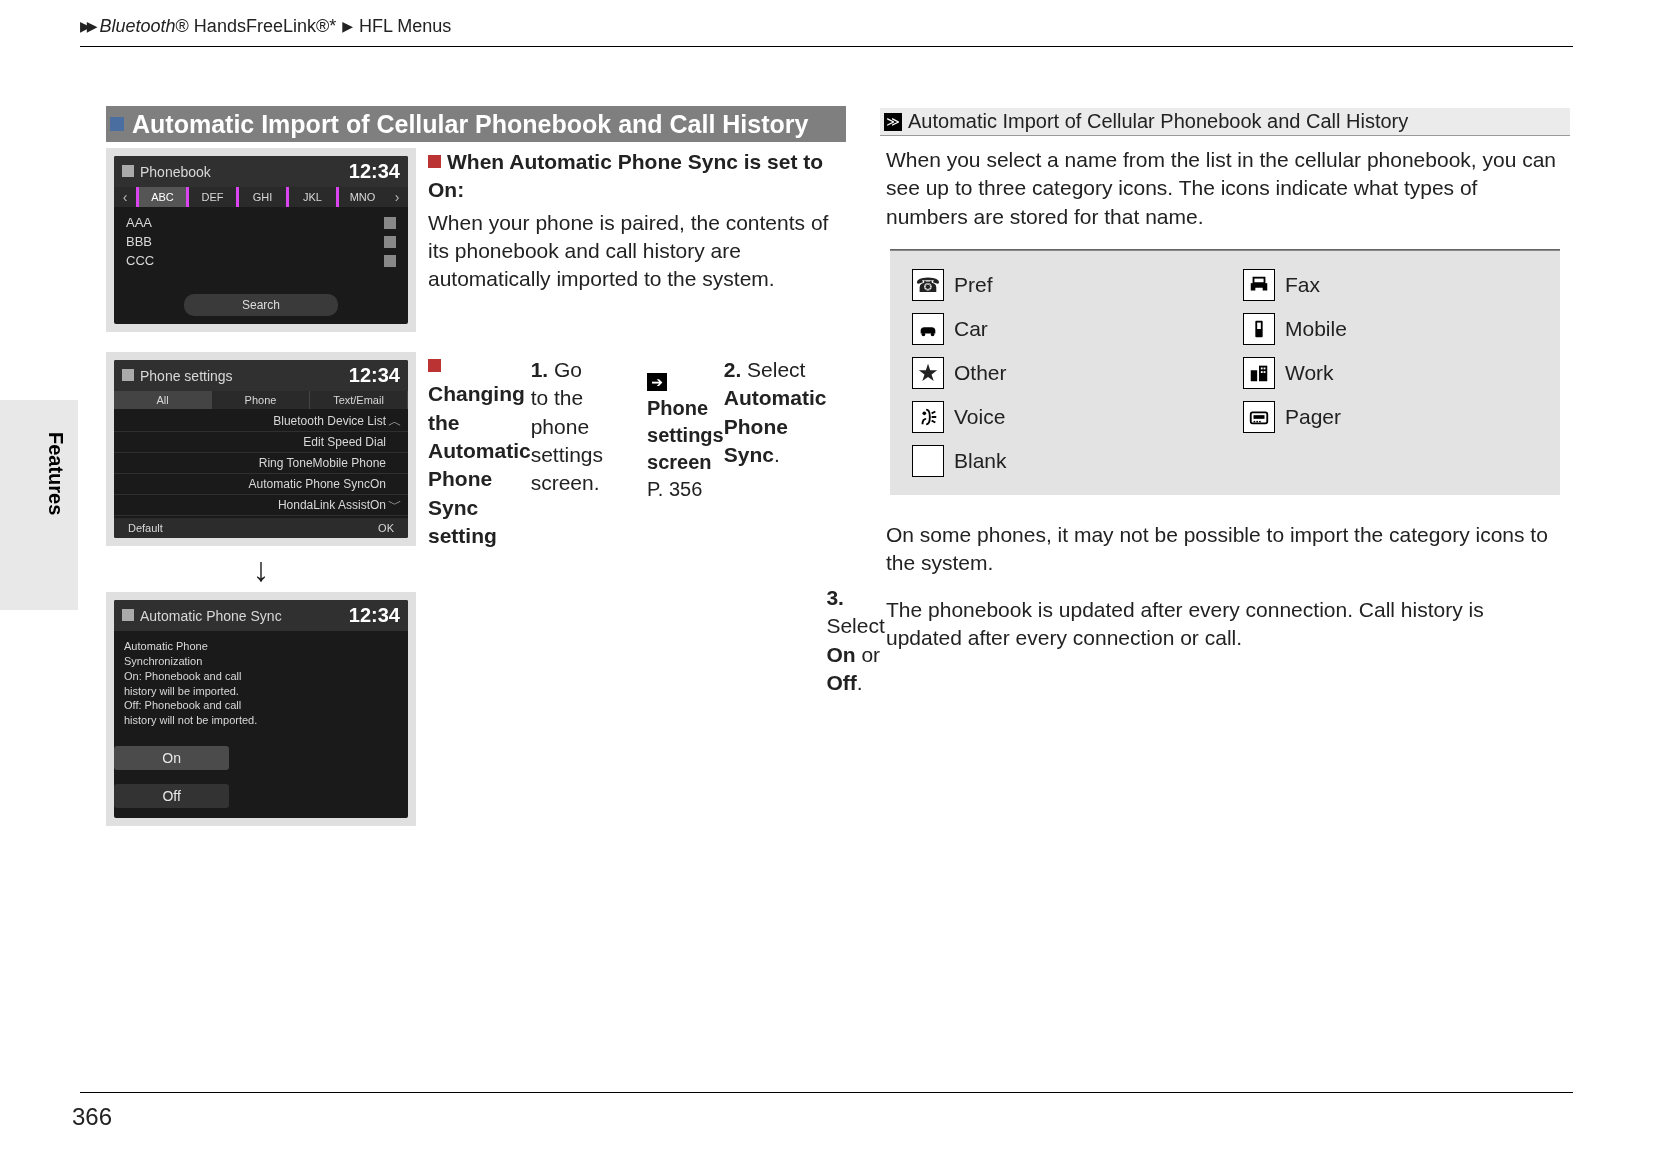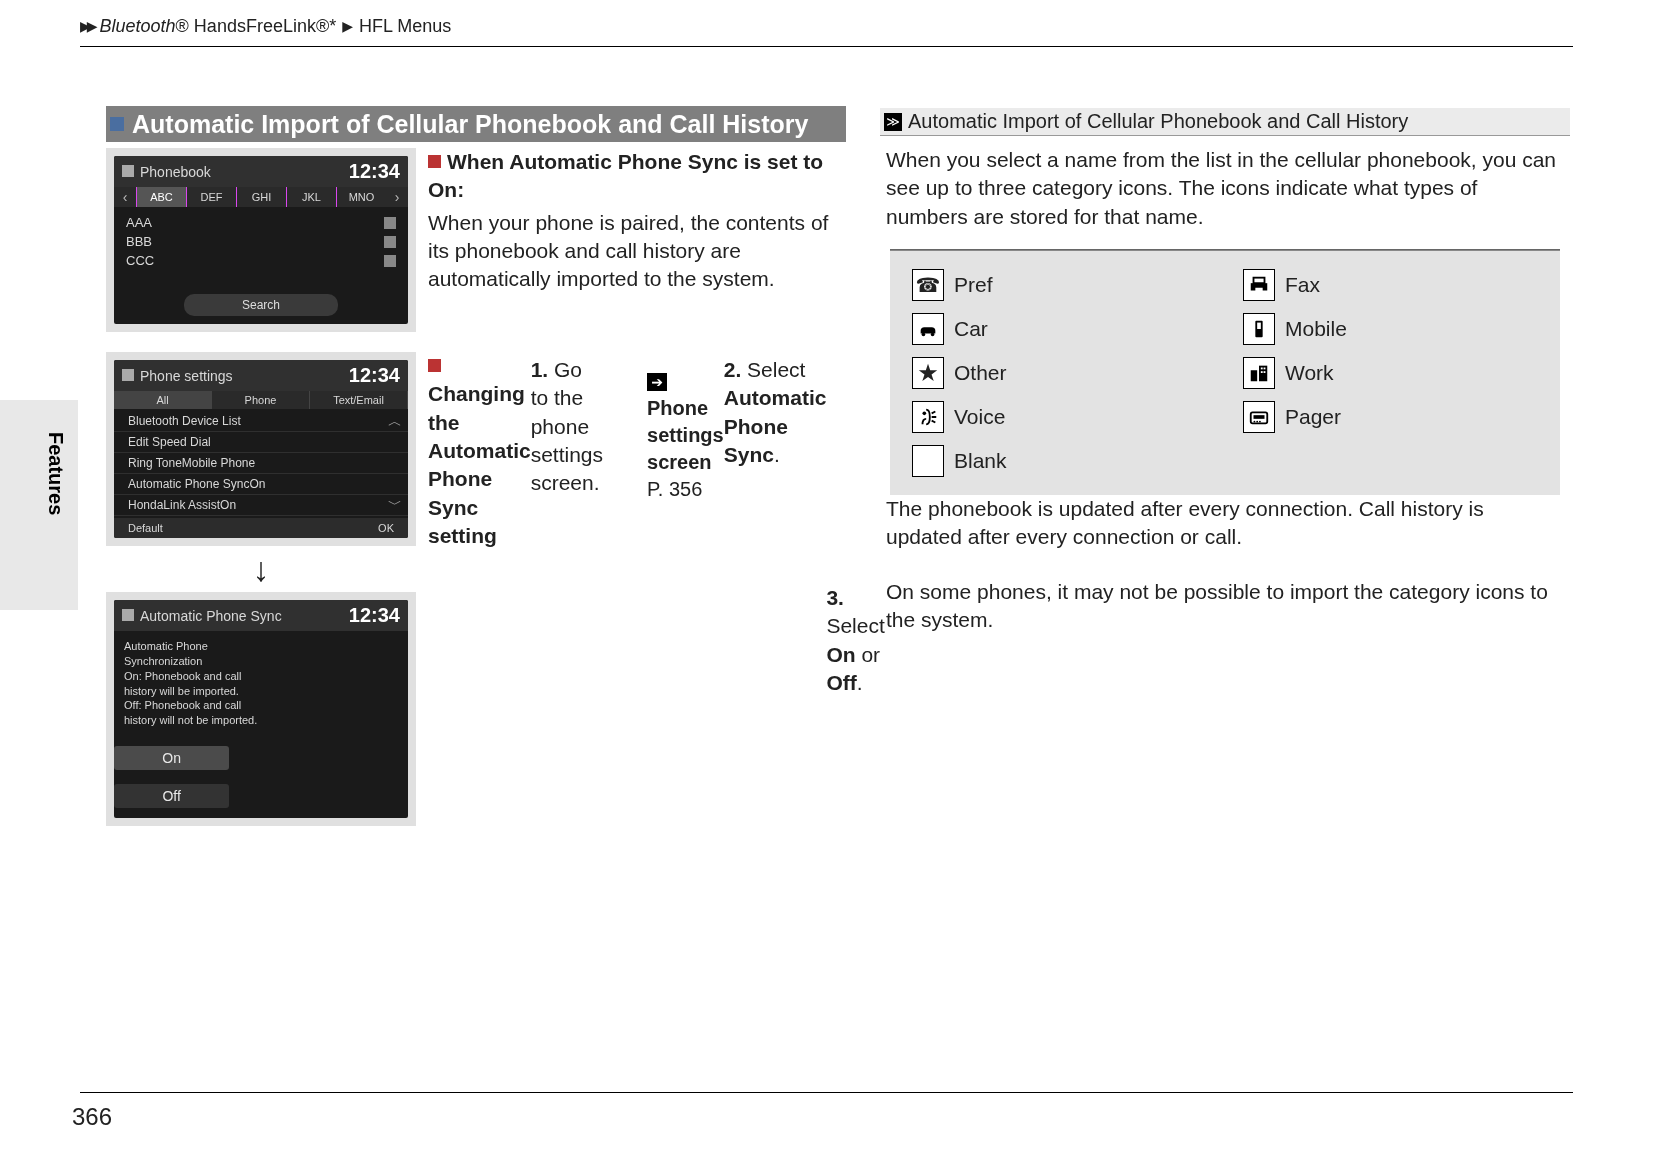--- a/index.html
+++ b/index.html
@@ -40,32 +40,32 @@
 
   .flow-arrow { font-size: 34px; text-align: center; margin: 6px 0 6px 0; line-height: 1; }
 
   
   .screen { width: 294px; background: #1a1a1a; color: #d8d8d8; font-size: 12px; border-radius: 2px; overflow: hidden; }
   .screen .hdr { display: flex; justify-content: space-between; align-items: center; background: #303030; padding: 4px 8px; font-size: 14px; }
   .screen .hdr .clock { font-weight: 700; color: #fff; font-size: 20px; }
   .screen .hdr .icon-ph { width: 12px; height: 12px; display: inline-block; background: #aaa; margin-right: 6px; }
   .screen .tabbar { display: flex; align-items: center; background: #2a2a2a; font-size: 11px; }
   .screen .tabbar .arr { width: 22px; text-align: center; color: #bbb; font-size: 14px; }
-  .screen .tabbar .tab { flex: 1; text-align: center; padding: 4px 0; border-left: 1px solid #d946ef; }
+  .screen .tabbar .tab { flex: 1; text-align: center; padding: 4px 0; border-left: 3px solid #d946ef; }
   .screen .tabbar .tab.active { background: #555; color: #fff; }
   .screen .list { padding: 6px 12px 10px; }
   .screen .list .row { display: flex; justify-content: space-between; align-items: center; padding: 2px 0; font-size: 13px; }
   .screen .list .row .mini-icon { width: 12px; height: 12px; background: #888; }
   .screen .search-btn { background: #3a3a3a; color: #ddd; text-align: center; font-size: 12px; padding: 4px 0; margin: 14px 70px 8px; border-radius: 10px; }
 
   .screen .opt-tabs { display: flex; background: #2a2a2a; font-size: 11px; }
   .screen .opt-tabs div { flex: 1; text-align: center; padding: 3px 0; border-right: 1px solid #444; }
   .screen .opt-tabs div.active { background: #444; }
   .screen .menu { padding: 2px 0; position: relative; }
-  .screen .menu .mrow { display: flex; justify-content: flex-start; padding: 3px 22px 3px 14px; font-size: 12px; border-bottom: 1px solid #2f2f2f; }
+  .screen .menu .mrow { display: flex; justify-content: flex-end; padding: 3px 22px 3px 14px; font-size: 12px; border-bottom: 1px solid #2f2f2f; }
   .screen .menu .chev { position: absolute; right: 6px; color: #999; font-size: 14px; }
   .screen .menu .chev.up { top: 4px; }
   .screen .menu .chev.dn { bottom: 4px; }
   .screen .footer-btns { display: flex; justify-content: space-between; background: #2c2c2c; padding: 4px 14px; font-size: 11px; }
 
   .screen .aps-body { display: flex; font-size: 11px; flex-direction: column; }
   .screen .aps-body .desc { width: 56%; padding: 8px 10px; line-height: 1.35; }
   .screen .aps-body .opts { width: 44%; display: flex; flex-direction: column; justify-content: center; gap: 14px; padding: 10px 14px 10px 0; }
   .screen .aps-body .opts .opt { background: #4b4b4b; color: #e8e8e8; text-align: center; font-size: 14px; padding: 4px 0; border-radius: 3px; }
 
@@ -328,19 +328,19 @@
             </span>
             <span>Pager</span>
           </div>
         <div class="icon-cell">
             <span class="ic-box blank"></span>
             <span>Blank</span>
           </div>
       </div>
     </div>
 
+    <p style="margin-top:26px;">On some phones, it may not be possible to import the category icons to the system.</p>
     <p>The phonebook is updated after every connection. Call history is updated after every connection or call.</p>
-    <p style="margin-top:26px;">On some phones, it may not be possible to import the category icons to the system.</p>
   </div>
 </div>
 
 <div class="hr-bottom"></div>
 <div class="page-num">366</div>
 
 </body></html>

